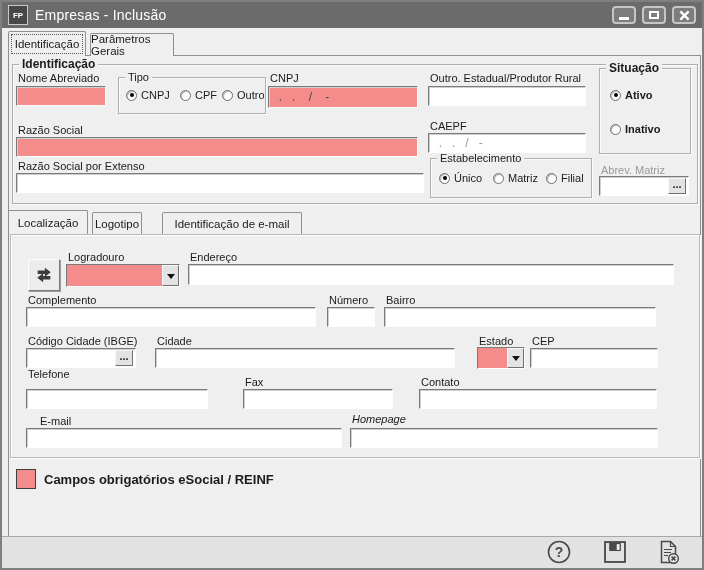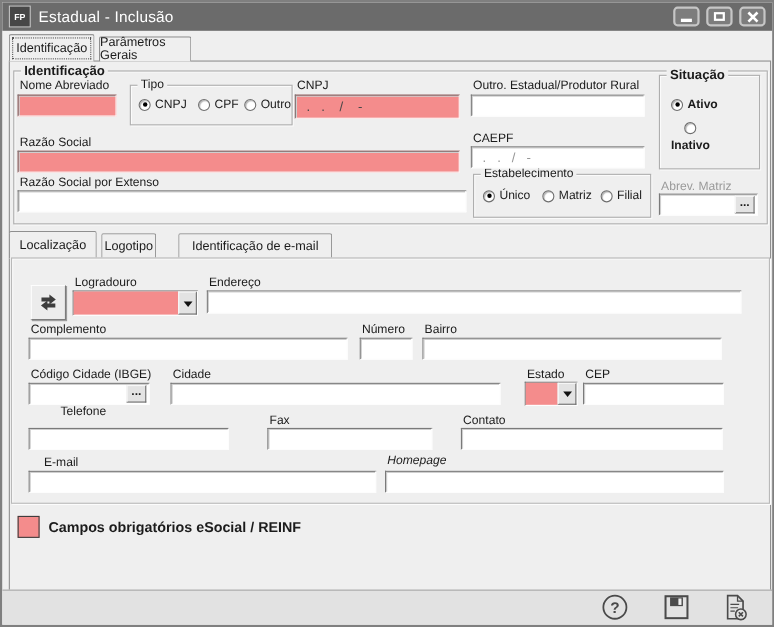--- a/index.html
+++ b/index.html
@@ -65,21 +65,21 @@
     border-top:1px solid #a8a8a8;z-index:5;}
   .ficon{position:absolute;width:26px;height:26px;top:2px;cursor:pointer;}
 </style>
 </head>
 <body>
 
 <div id="window">
 
   <div class="titlebar">
     <div class="app-icon">FP</div>
-    <div class="wtitle">Estadual - Inclusão</div>
+    <div class="wtitle">Empresas - Inclusão</div>
     <div class="win-btns">
       <div class="win-btn">
         <span class="g-min"></span>
       </div>
       <div class="win-btn">
         <span class="g-max"></span>
       </div>
       <div class="win-btn">
         <svg width="11" height="11" viewBox="0 0 12 12">
           <path d="M1.5 1.5 L10.5 10.5 M10.5 1.5 L1.5 10.5" stroke="#ffffff" stroke-width="2.6"></path>
@@ -125,21 +125,21 @@
 
   <div class="lbl" style="left:428px;top:70px;">Outro. Estadual/Produtor Rural</div>
   <input class="tb" style="left: 426px; top: 84px; width: 158px;" value="">
 
   <div class="gb" style="left:597px;top:66px;width:90px;height:84px;">
     <span class="gb-title bold">Situação</span>
     <div class="ritem bold" style="left:10px;top:20px;">
       <span class="radio on"></span>
       <span>Ativo</span>
     </div>
-    <div class="ritem bold" style="left:10px;top:42px;flex-direction:column;">
+    <div class="ritem bold" style="left:10px;top:54px;">
       <span class="radio"></span>
       <span>Inativo</span>
     </div>
   </div>
 
   <div class="lbl" style="left:16px;top:122px;">Razão Social</div>
   <input class="tb req" style="left: 14px; top: 135px; width: 402px;" value="">
 
   <div class="lbl" style="left:428px;top:118px;">CAEPF</div>
   <input class="tb maskgray" style="left: 426px; top: 131px; width: 158px;" value="  .   .   /   -">
@@ -217,21 +217,21 @@
   <div class="combo" style="left:475px;top:345px;width:48px;height:22px;">
     <div class="val req"></div>
     <div class="db">
       <span class="arr"></span>
     </div>
   </div>
 
   <div class="lbl" style="left:530px;top:333px;">CEP</div>
   <input class="tb" style="left: 528px; top: 346px; width: 128px;" value="">
 
-  <div class="lbl" style="left:26px;top:366px;margin-left:27px;">Telefone</div>
+  <div class="lbl" style="left:26px;top:366px;">Telefone</div>
   <input class="tb" style="left: 24px; top: 387px; width: 182px;" value="">
 
   <div class="lbl" style="left:243px;top:374px;">Fax</div>
   <input class="tb" style="left: 241px; top: 387px; width: 150px;" value="">
 
   <div class="lbl" style="left:419px;top:374px;">Contato</div>
   <input class="tb" style="left: 417px; top: 387px; width: 238px;" value="">
 
   <div class="lbl" style="left:38px;top:413px;">E-mail</div>
   <input class="tb" style="left: 24px; top: 426px; width: 316px;" value="">

